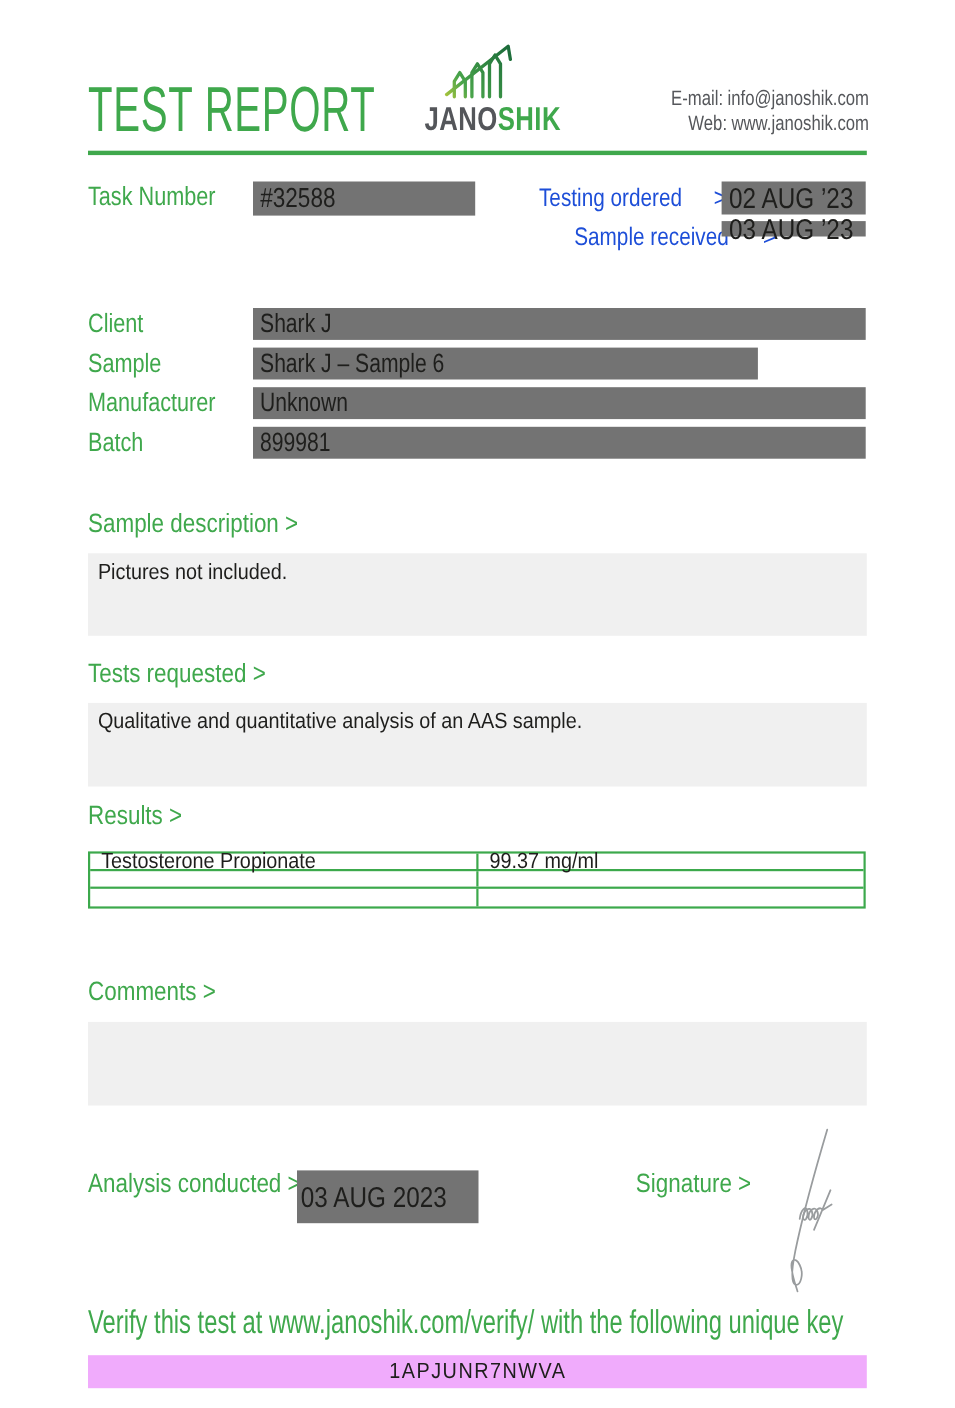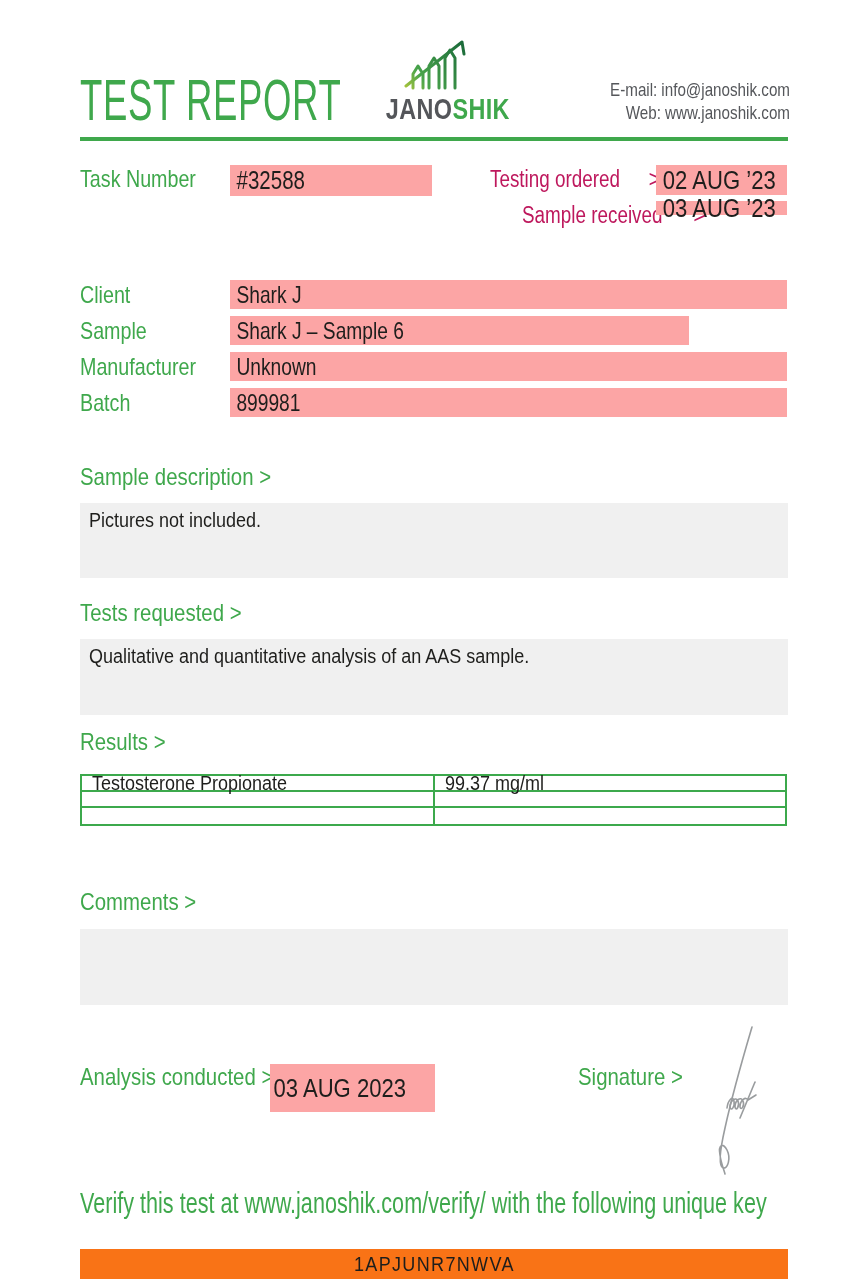--- a/index.html
+++ b/index.html
@@ -38,32 +38,32 @@
   .glabel {
     position:absolute; color:#3FA84C; font-size:24px; line-height:30px;
     transform:scaleX(.82); transform-origin:0 0; white-space:nowrap;
   }
   .gheader {
     position:absolute; left:80px; color:#3FA84C; font-size:24px; line-height:30px;
     transform:scaleX(.85); transform-origin:0 0; white-space:nowrap;
   }
 
   
-  .vbox { position:absolute; background:#fca5a5; display:flex; align-items:center; }
+  .vbox { position:absolute; background:#737373; display:flex; align-items:center; }
   .vtxt {
     display:inline-block; padding-left:8px; font-size:25px; color:#1E1E1C;
     transform:scaleX(.82); transform-origin:0 50%; white-space:nowrap;
   }
   .vtxt.small { font-size:24px; transform:scaleX(.8); }
   .vtxt.date  { font-size:26px; transform:scaleX(.85); }
 
   
   .daterow {
     position:absolute; left:490px; width:158px; display:flex; justify-content:space-between;
-    font-size:23px; line-height:30px; color:#be185d;
+    font-size:23px; line-height:30px; color:#1d4ed8;
   }
   .daterow .lbl { display:inline-block; transform:scaleX(.82); transform-origin:0 50%; white-space:nowrap; }
   .daterow .arw { display:inline-block; }
 
   
   .gbox { position:absolute; left:80px; width:708px; background:#F0F0F0; }
   .btxt {
     position:absolute; left:9px; top:5px; font-size:20px; line-height:24px; color:#1E1E1C;
     transform:scaleX(.9); transform-origin:0 0; white-space:nowrap;
   }
@@ -76,22 +76,22 @@
   .tc2 { flex:1; display:flex; align-items:center; padding-left:10px; }
   .ttxt { display:inline-block; font-size:20px; color:#1E1E1C; transform:scaleX(.9); transform-origin:0 50%; white-space:nowrap; }
 
   
   .sig-svg { position:absolute; left:698px; top:1024px; }
   .verify {
     position:absolute; left:80px; top:1186px; color:#3FA84C;
     font-size:30px; line-height:34px; transform:scaleX(.72); transform-origin:0 0; white-space:nowrap;
   }
   .keybox {
-    position:absolute; left:80px; top:1232px; width:708px; height:30px; background:#f97316;
-    display:flex; align-items:center; justify-content:center;margin-top:17px;
+    position:absolute; left:80px; top:1232px; width:708px; height:30px; background:#f0abfc;
+    display:flex; align-items:center; justify-content:center;
   }
   .keytxt { font-size:20px; letter-spacing:1.5px; color:#1E1E1C; transform:scaleX(.9); }
 </style>
 </head>
 <body>
 
 <div class="page">
 
   <div class="t-title">TEST REPORT</div>
 

